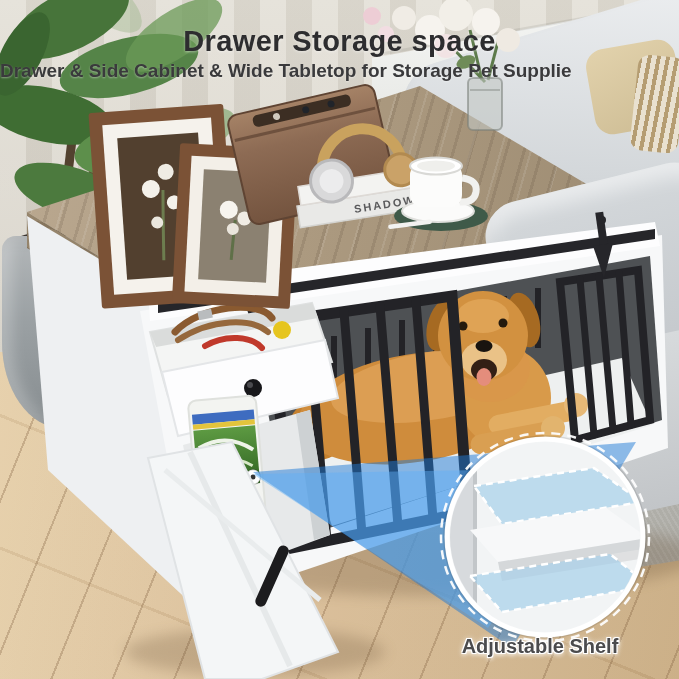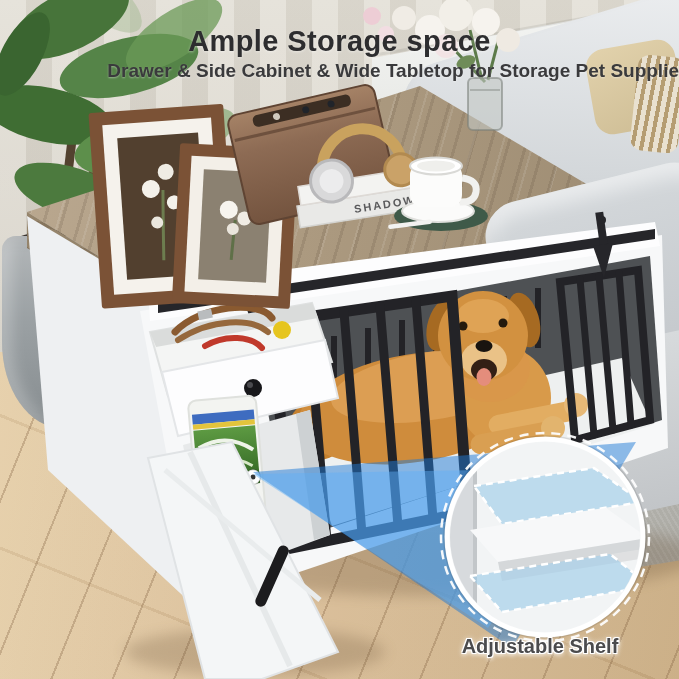--- a/index.html
+++ b/index.html
@@ -71,21 +71,21 @@
        repeating-linear-gradient(106deg,rgba(255,255,255,.10) 0 2px,rgba(0,0,0,0) 2px 29px),
        linear-gradient(106deg,#bdab93 0%,#ab997f 45%,#96856c 100%);}
   .woodedge{left:0;top:0;width:679px;height:679px;
      clip-path:polygon(27px 212px,148px 287px,150px 322px,27px 248px);
      background:repeating-linear-gradient(15deg,rgba(80,62,45,.22) 0 4px,rgba(0,0,0,0) 4px 14px),
        linear-gradient(180deg,#9b8a71,#8a7960);}
 
   
   .title{left:0;right:0;top:25px;text-align:center;font-size:29px;font-weight:700;
      color:#2d2d2f;letter-spacing:.4px;text-shadow:0 1px 3px rgba(255,255,255,.45);}
-  .subtitle{left:0;right:0;top:60px;text-align:right;font-size:19px;font-weight:700;
+  .subtitle{left:0;right:0;top:60px;text-align:left;font-size:19px;font-weight:700;
      color:#3a3a3c;text-shadow:0 1px 2px rgba(255,255,255,.4);}
   .caption{left:406px;top:635px;width:268px;text-align:center;font-size:20px;font-weight:700;
      color:#4b4b4d;
      text-shadow:1px 1px 0 #fff,-1px -1px 0 #fff,1px -1px 0 #fff,-1px 1px 0 #fff,0 0 6px #fff,0 2px 4px rgba(255,255,255,.9);}
 
   svg{position:absolute;left:0;top:0;}
 </style>
 </head>
 <body>
 
@@ -336,16 +336,16 @@
         <polygon points="470,530 606,508 648,538 498,562" fill="#f7f8f9"></polygon>
         <polygon points="498,562 648,538 650,548 500,572" fill="#d5d8da"></polygon>
         <polygon points="500,572 650,548 652,557 502,581" fill="rgba(0,0,0,.08)"></polygon>
         <polygon points="470,576 610,554 650,586 502,612" fill="rgba(157,203,233,.62)" stroke="#ffffff" stroke-width="2.5" stroke-dasharray="7 5" stroke-linejoin="round"></polygon>
       </g>
       <circle cx="545" cy="537" r="98" fill="none" stroke="#ffffff" stroke-width="5"></circle>
       <circle cx="545" cy="537" r="101" fill="none" stroke="rgba(0,0,0,.10)" stroke-width="1.5"></circle>
     </g>
   </svg>
 
-  <div class="abs title">Ample Storage space</div>
+  <div class="abs title">Drawer Storage space</div>
   <div class="abs subtitle">Drawer &amp; Side Cabinet &amp; Wide Tabletop for Storage Pet Supplie</div>
   <div class="abs caption">Adjustable Shelf</div>
 </div>
 
 </body></html>

